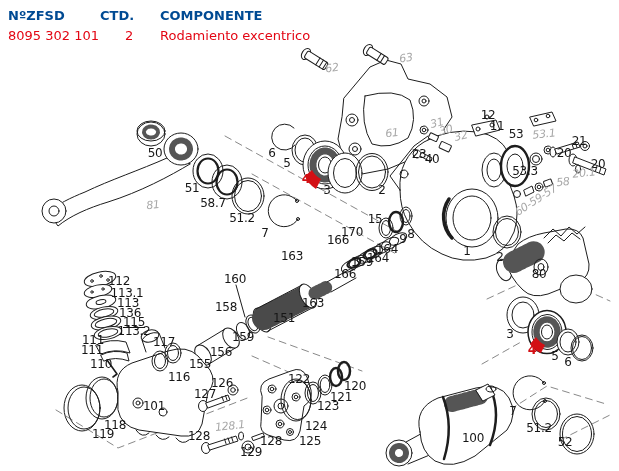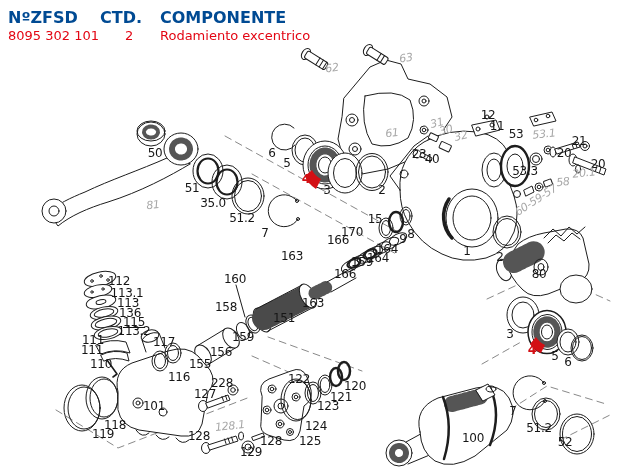--- a/index.html
+++ b/index.html
@@ -1,19 +1,19 @@
 <!DOCTYPE html>
 <html style="--blue: #004a93; --red: #e30613; --cred: #d30f14; --gray: #a8a8a8;"><head>
 <meta charset="utf-8">
 <style>
   html,body{margin:0;padding:0;background:#fff;}
   .stage{position:relative;width:619px;height:471px;overflow:hidden;background:#fff;
          font-family:"DejaVu Sans",sans-serif;}
   .art{position:absolute;left:0;top:0;}
-  .th{position:absolute;top:8px;font-size:16px;font-weight:bold;color:var(--blue,#004a93);white-space:nowrap;}
+  .th{position:absolute;top:8px;font-size:13px;font-weight:bold;color:var(--blue,#004a93);white-space:nowrap;}
   .td{position:absolute;top:28px;font-size:13px;color:var(--red,#e30613);white-space:nowrap;}
   .callout{position:absolute;transform:translate(-50%,-50%);font-size:12px;color:#161616;
            line-height:1;white-space:nowrap;letter-spacing:-0.3px;}
   .s-gray{color:var(--gray,#a8a8a8);font-style:italic;font-size:11px;}
   .s-red{color:var(--cred,#d30f14);font-weight:bold;font-size:13px;}
 </style>
 </head>
 <body>
 
 <div class="stage">
@@ -345,21 +345,21 @@
     <span class="th" style="left:160px">COMPONENTE</span>
     <span class="td" style="left:8px">8095 302 101</span>
     <span class="td" style="left:125px">2</span>
     <span class="td" style="left:160px">Rodamiento excentrico</span>
   </div>
 
   <div>
       <span class="callout s-black" style="left: 135px; top: 153px; margin-left: 20px;">50</span>
       <span class="callout s-gray" style="left: 153px; top: 205px; transform: translate(-50%, -50%) rotate(-6deg);">81</span>
       <span class="callout s-black" style="left: 192px; top: 188px;">51</span>
-      <span class="callout s-black" style="left: 213px; top: 203px;">35.0</span>
+      <span class="callout s-black" style="left: 213px; top: 203px;">58.7</span>
       <span class="callout s-black" style="left: 242px; top: 218px;">51.2</span>
       <span class="callout s-black" style="left: 265px; top: 233px;">7</span>
       <span class="callout s-black" style="left: 272px; top: 153px;">6</span>
       <span class="callout s-black" style="left: 287px; top: 163px;">5</span>
       <span class="callout s-red" style="left: 306px; top: 178px;">4</span>
       <span class="callout s-black" style="left: 327px; top: 190px;">3</span>
       <span class="callout s-black" style="left: 382px; top: 190px;">2</span>
       <span class="callout s-gray" style="left: 332px; top: 68px; transform: translate(-50%, -50%) rotate(-8deg);">62</span>
       <span class="callout s-gray" style="left: 406px; top: 58px; transform: translate(-50%, -50%) rotate(-8deg);">63</span>
       <span class="callout s-gray" style="left: 392px; top: 133px; transform: translate(-50%, -50%) rotate(-6deg);">61</span>
@@ -407,21 +407,21 @@
       <span class="callout s-black" style="left: 130px; top: 313px;">136</span>
       <span class="callout s-black" style="left: 134px; top: 322px; text-decoration: underline;">115</span>
       <span class="callout s-black" style="left: 134px; top: 331px;">113.2</span>
       <span class="callout s-black" style="left: 93px; top: 340px;">111</span>
       <span class="callout s-black" style="left: 92px; top: 350px;">111</span>
       <span class="callout s-black" style="left: 101px; top: 364px;">110</span>
       <span class="callout s-black" style="left: 115px; top: 425px;">118</span>
       <span class="callout s-black" style="left: 103px; top: 434px;">119</span>
       <span class="callout s-black" style="left: 154px; top: 406px;">101</span>
       <span class="callout s-black" style="left: 205px; top: 394px;">127</span>
-      <span class="callout s-black" style="left: 222px; top: 383px;">228</span>
+      <span class="callout s-black" style="left: 222px; top: 383px;">126</span>
       <span class="callout s-black" style="left: 199px; top: 436px;">128</span>
       <span class="callout s-gray" style="left: 230px; top: 426px; transform: translate(-50%, -50%) rotate(-6deg);">128.1</span>
       <span class="callout s-black" style="left: 251px; top: 452px;">129</span>
       <span class="callout s-black" style="left: 271px; top: 441px;">128</span>
       <span class="callout s-black" style="left: 299px; top: 379px;">122</span>
       <span class="callout s-black" style="left: 355px; top: 386px;">120</span>
       <span class="callout s-black" style="left: 341px; top: 397px;">121</span>
       <span class="callout s-black" style="left: 328px; top: 406px;">123</span>
       <span class="callout s-black" style="left: 316px; top: 426px;">124</span>
       <span class="callout s-black" style="left: 310px; top: 441px;">125</span>

